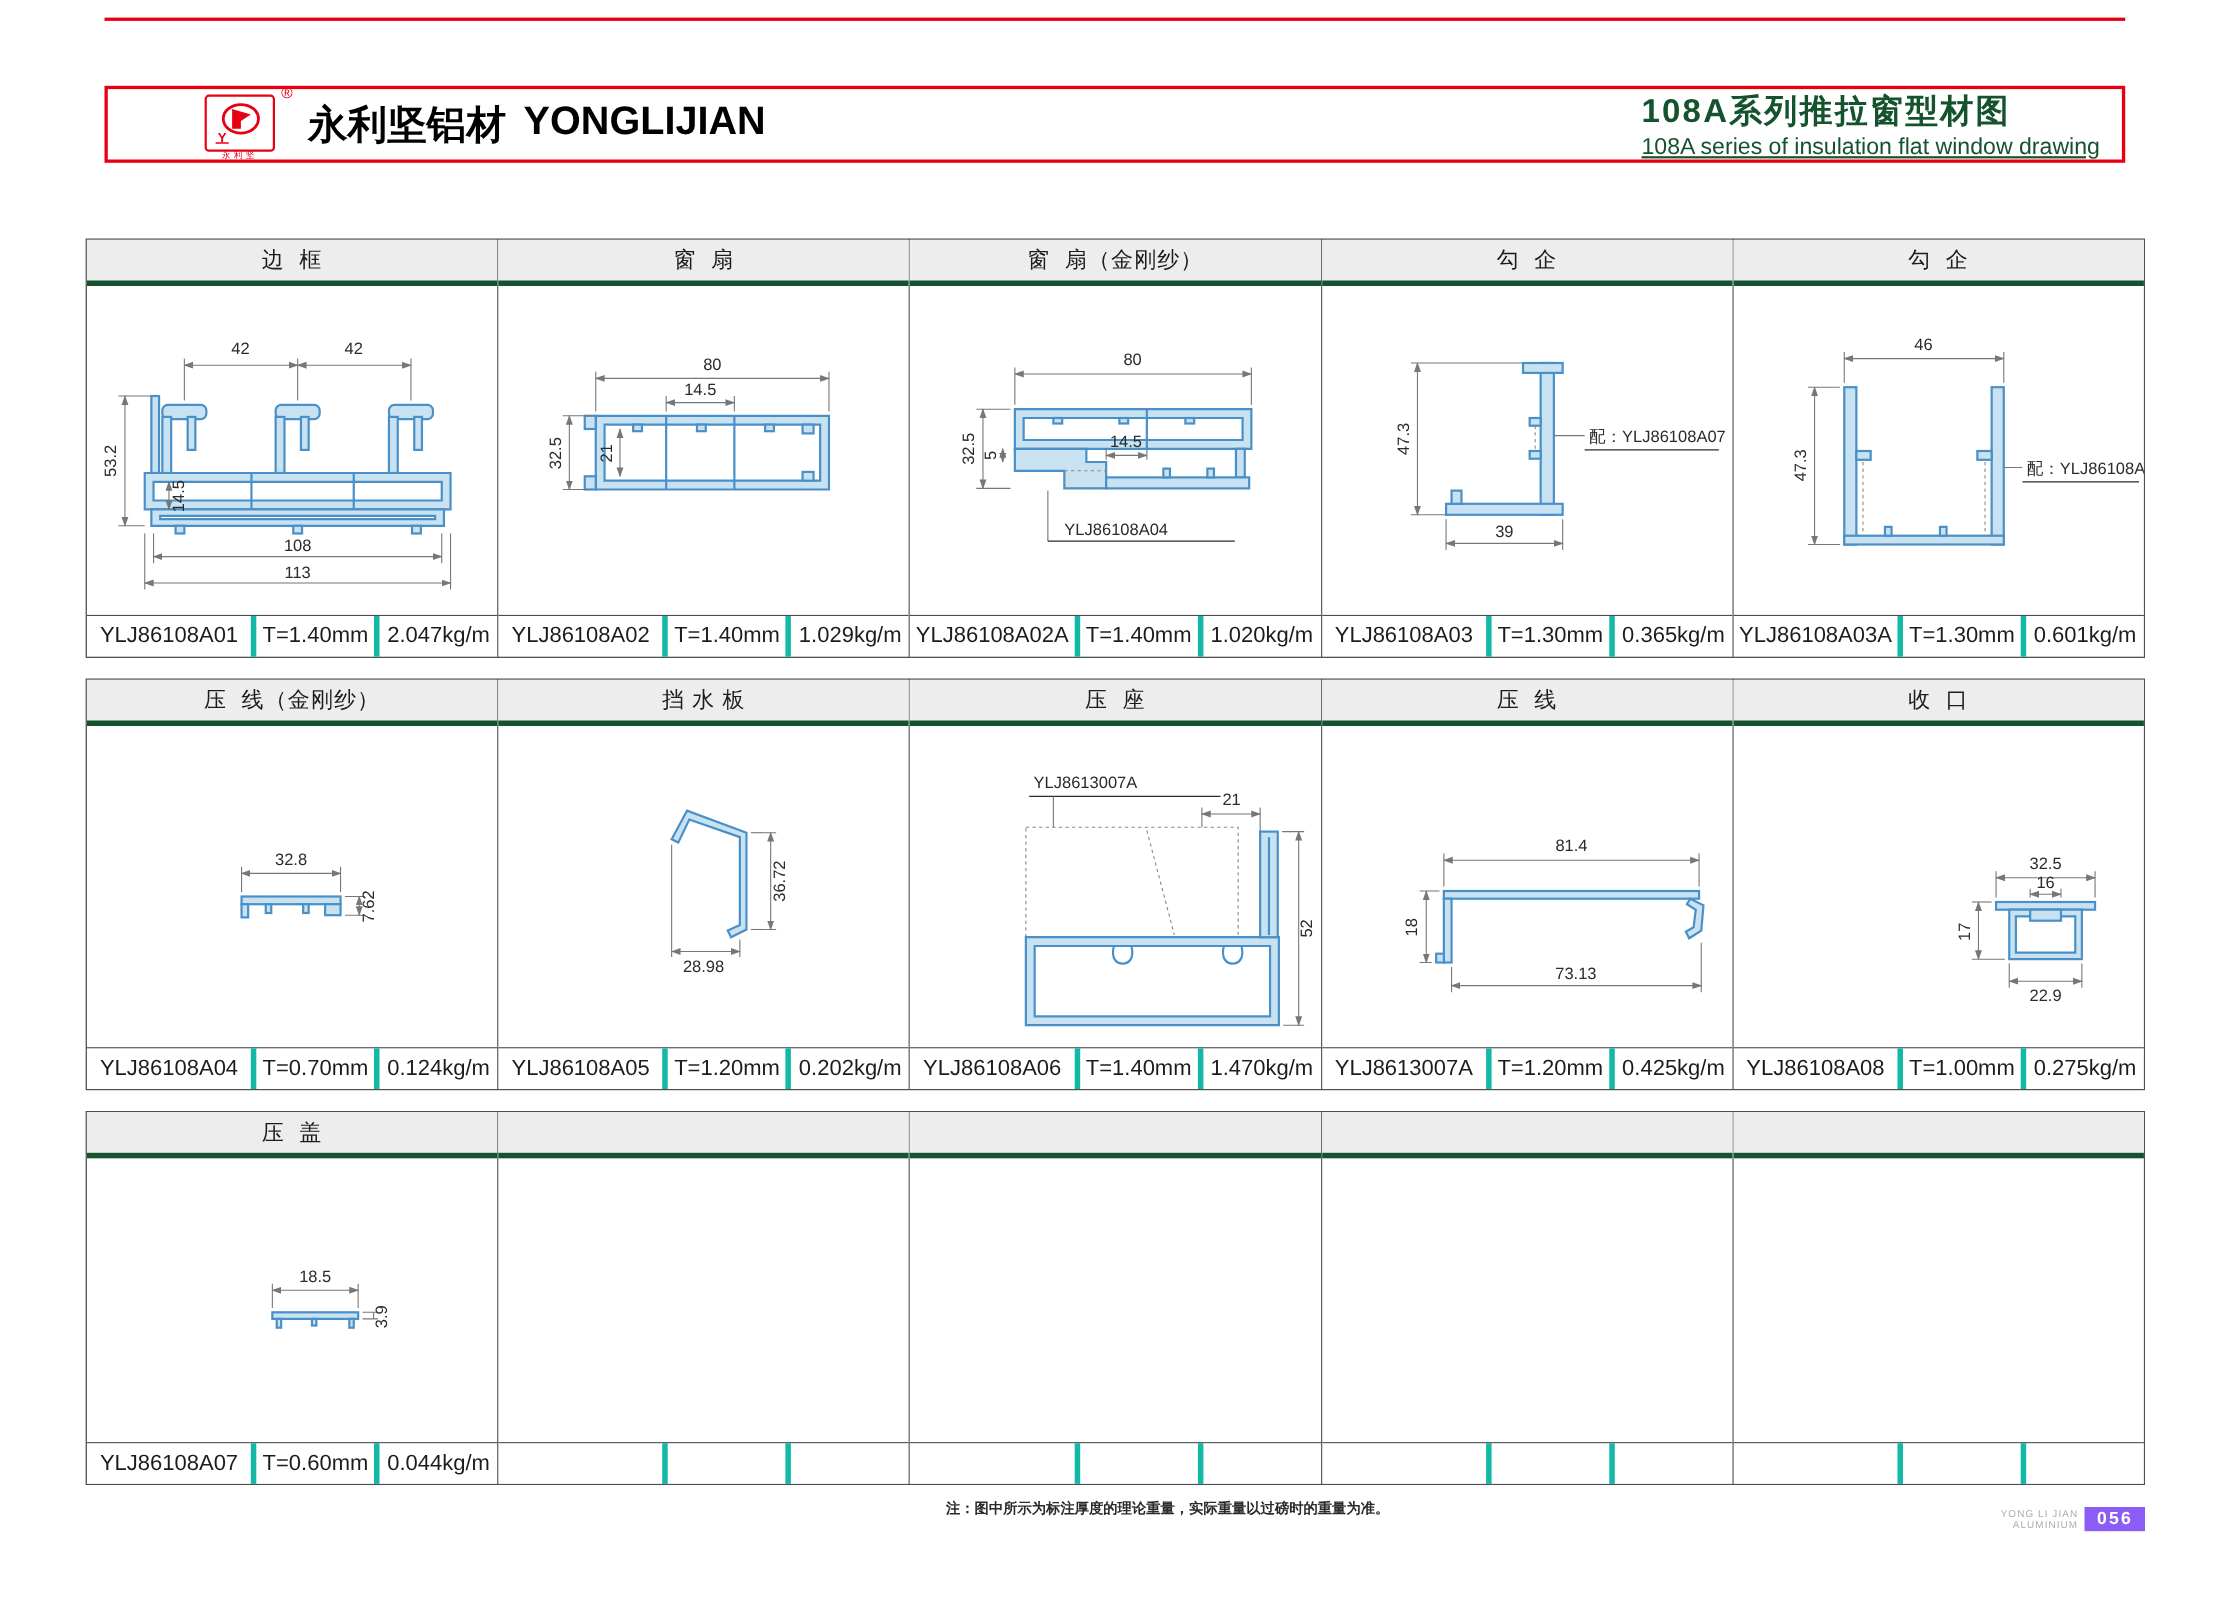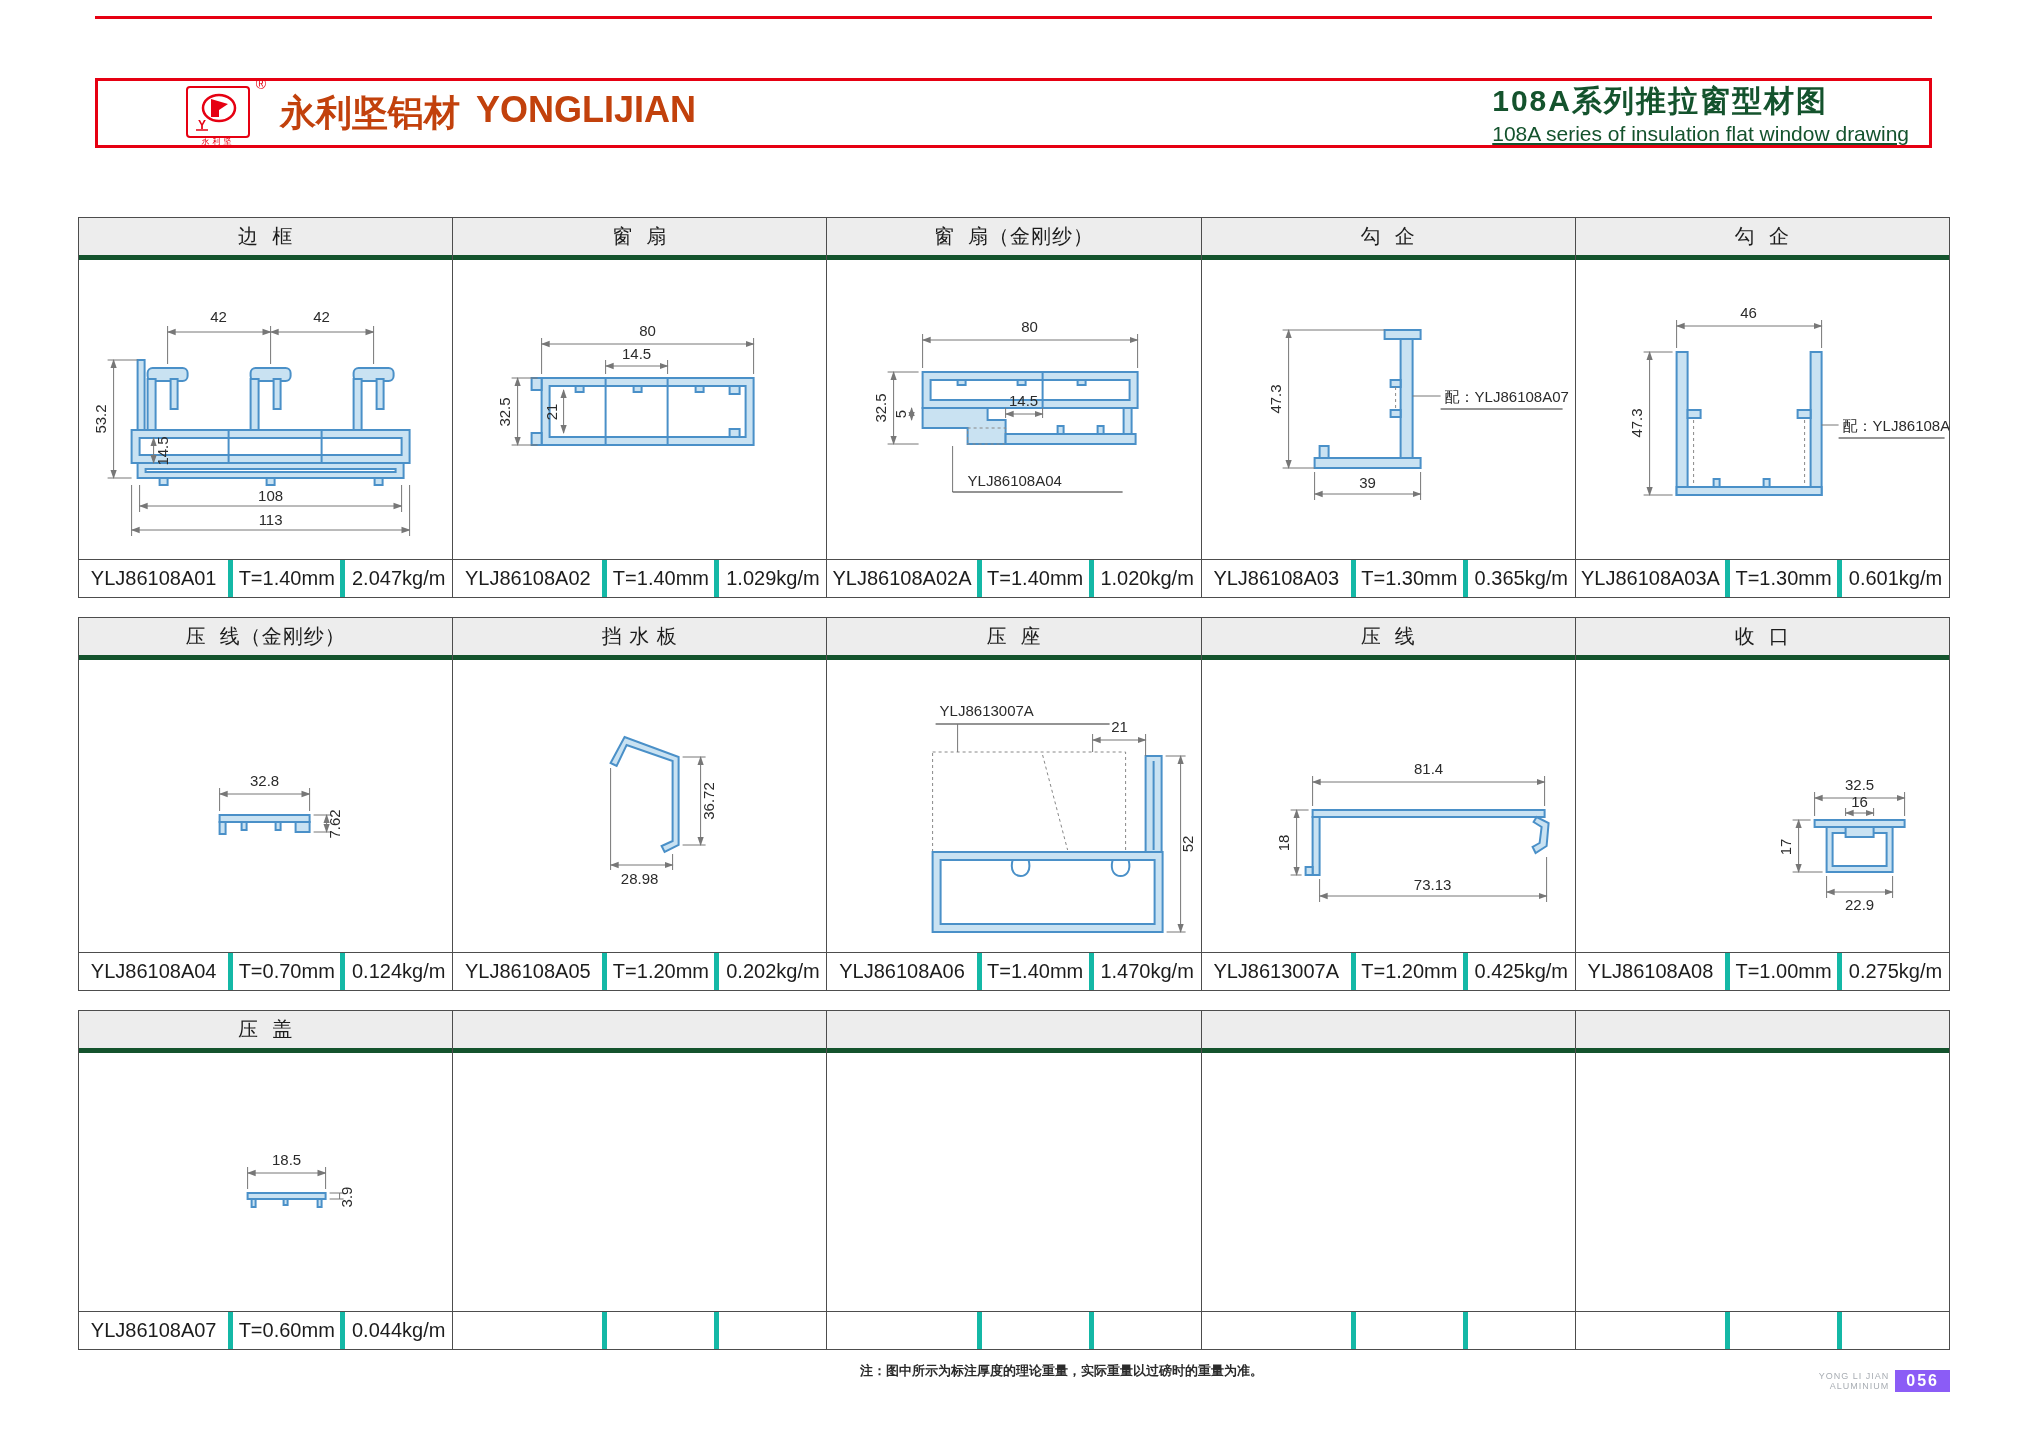--- a/index.html
+++ b/index.html
@@ -5,21 +5,21 @@
   html,body{margin:0;padding:0;background:#fff;}
   body{width:2027px;height:1455px;position:relative;font-family:"Liberation Sans",sans-serif;color:#1c1c1c;}
   .abs{position:absolute;}
   
   #top-rule{left:95px;top:16px;width:1837px;height:3px;background:#e60012;}
   #header-box{left:95px;top:78px;width:1837px;height:70px;border:3px solid #e60012;box-sizing:border-box;display:flex;align-items:center;}
   #logo-wrap{margin-left:88px;position:relative;width:64px;height:54px;}
   #logo-box{width:60px;height:48px;border:2px solid #e60012;border-radius:4px;display:flex;align-items:center;justify-content:center;}
   #logo-reg{position:absolute;top:-10px;right:-16px;color:#e60012;font-size:14px;}
   #logo-sub{position:absolute;left:0;top:50px;width:64px;text-align:center;color:#e60012;font-size:8px;letter-spacing:3px;white-space:nowrap;}
-  #brand-text{margin-left:30px;color:#c2410c;font-size:36px;font-weight:bold;display:flex;gap:16px;white-space:nowrap;}
+  #brand-text{margin-left:30px;color:#000000;font-size:36px;font-weight:bold;display:flex;gap:16px;white-space:nowrap;}
   #title-block{margin-left:auto;margin-right:20px;color:#14532d;}
   #title-cn{font-size:30px;font-weight:bold;letter-spacing:2px;}
   #title-en{font-size:21px;margin-top:0;text-decoration:underline;}
   
   #profile-table{left:78px;top:217px;width:1872px;}
   .row-group{display:grid;grid-template-columns:repeat(5,1fr);gap:1px;background:#4d4d4d;border:1px solid #4d4d4d;margin-bottom:19px;}
   .cell{background:#fff;display:flex;flex-direction:column;}
   .cell-head{height:37px;background:#ededed;border-bottom:5px solid #14532d;display:flex;align-items:center;justify-content:center;font-size:20px;letter-spacing:1px;white-space:pre;color:#1c1c1c;}
   .cell-draw{position:relative;overflow:hidden;}
   .rg1 .cell-draw{height:299px;}

